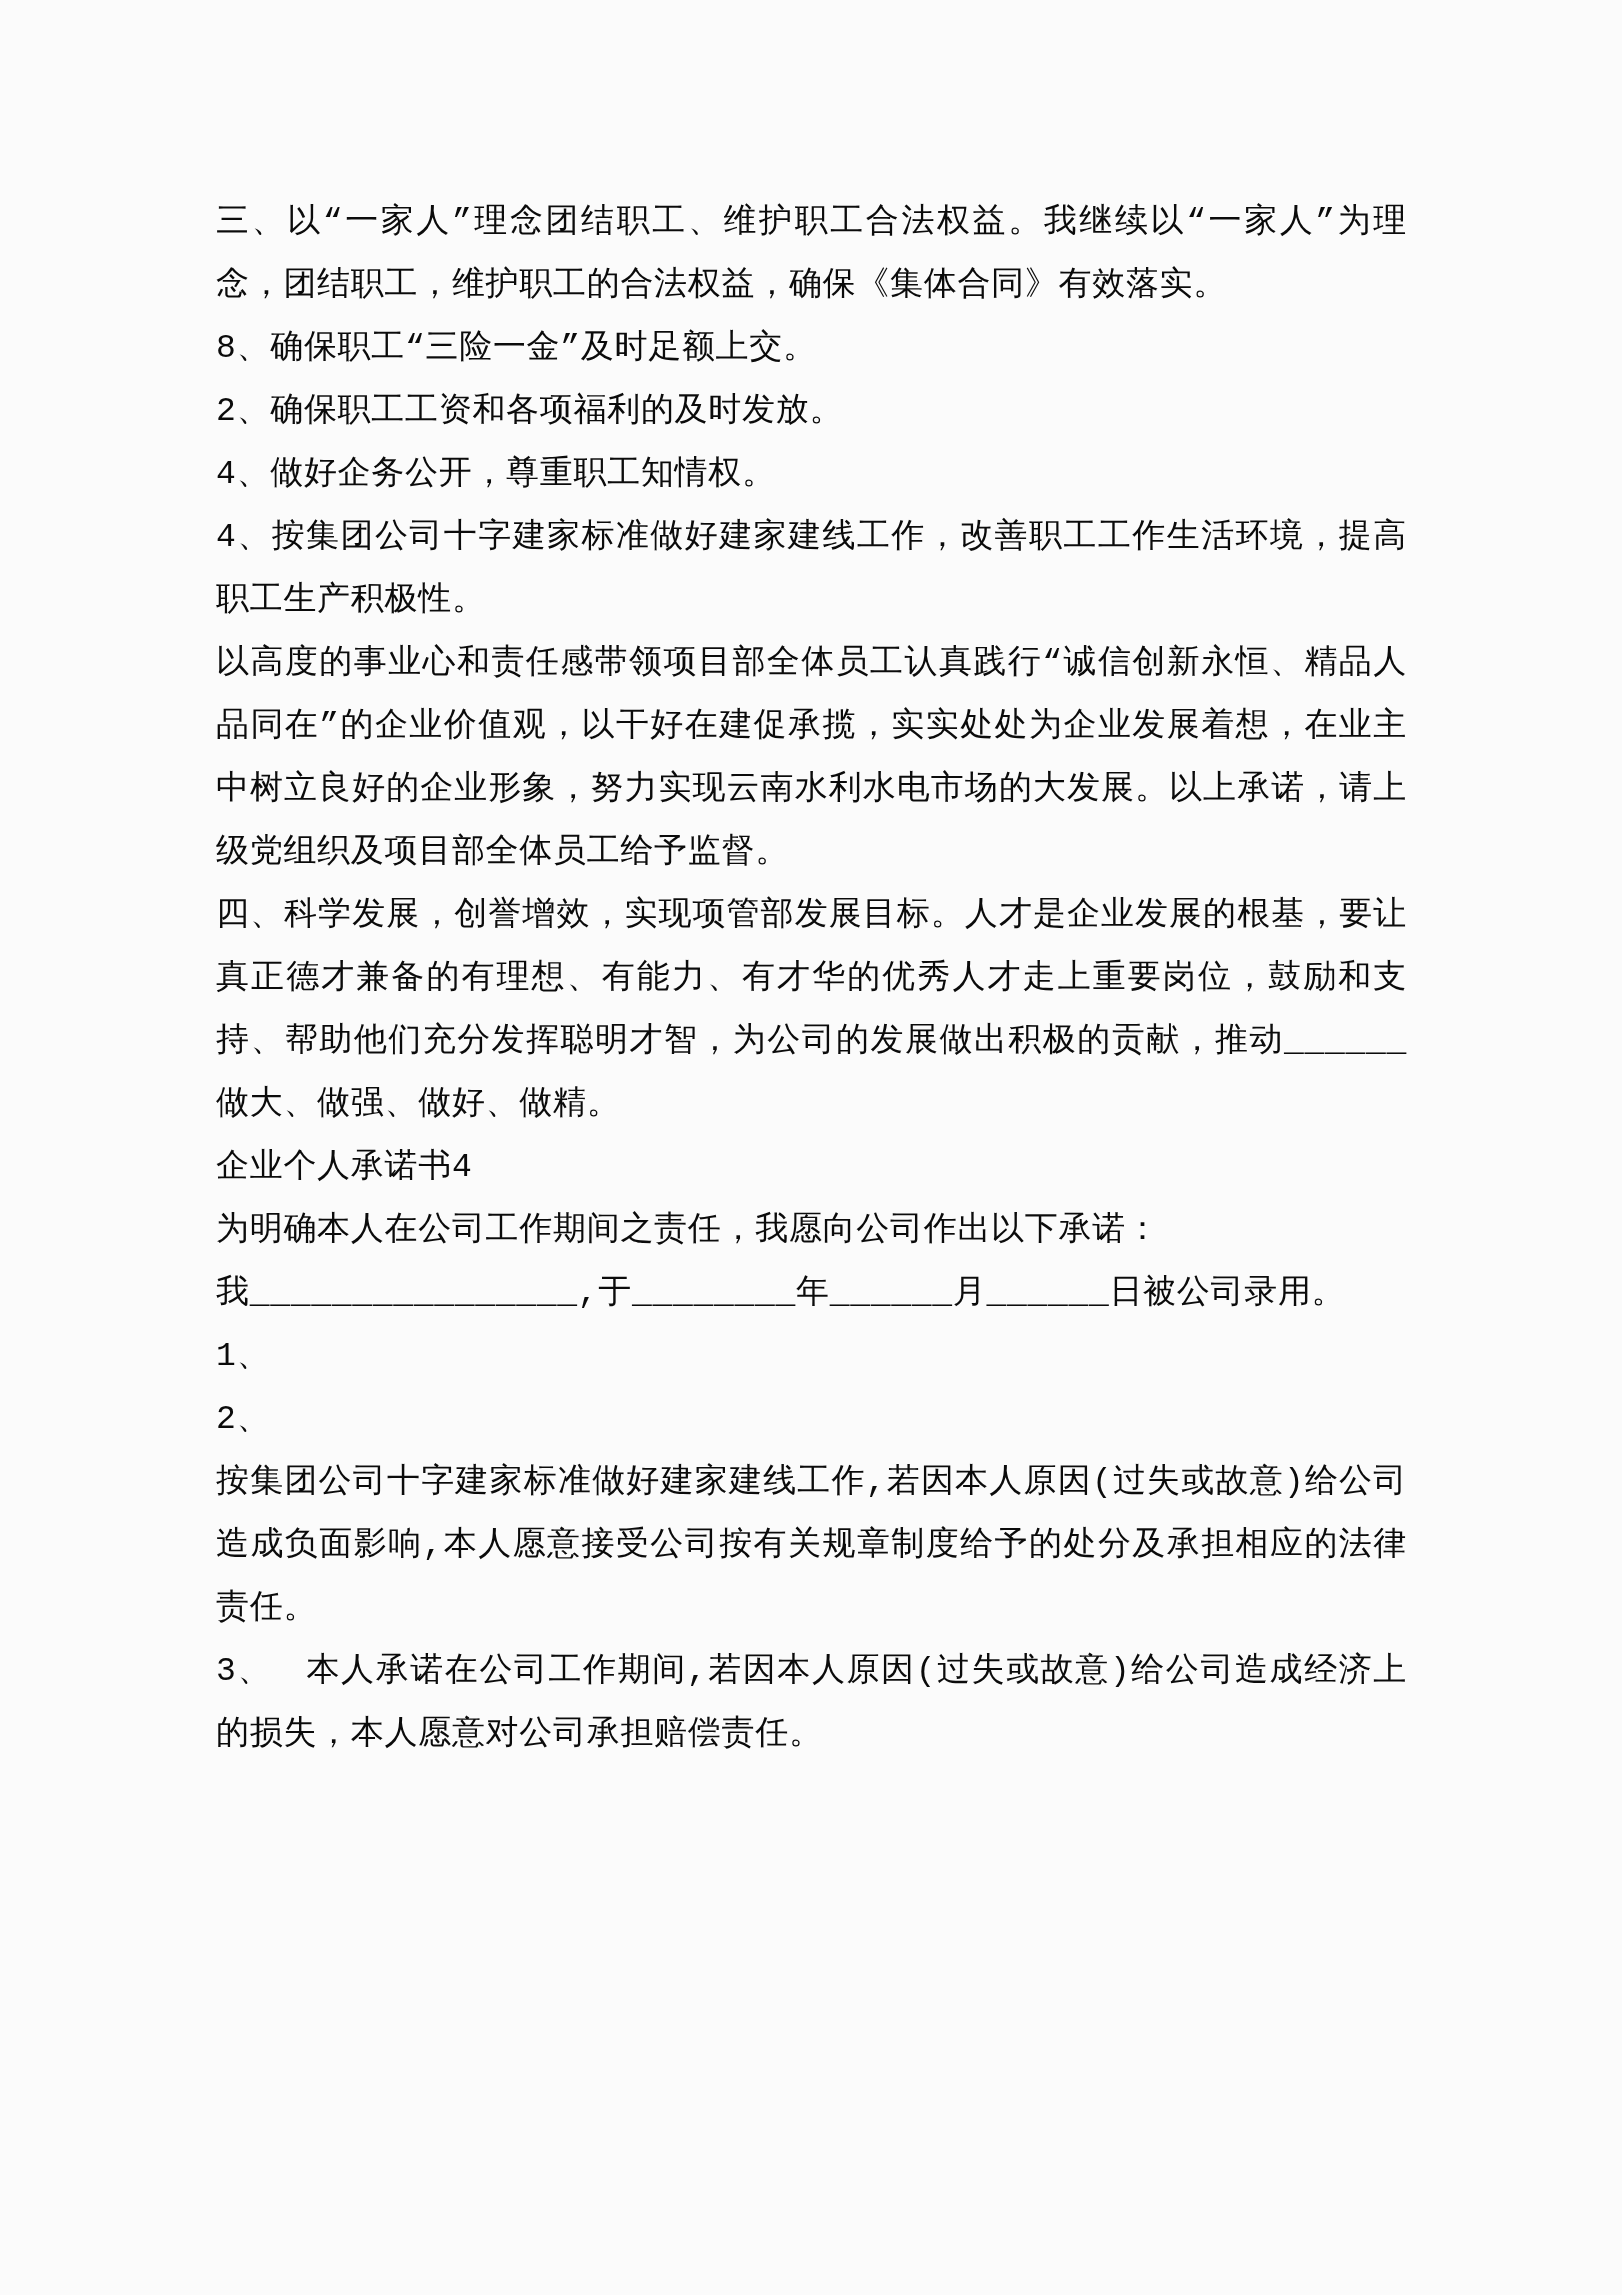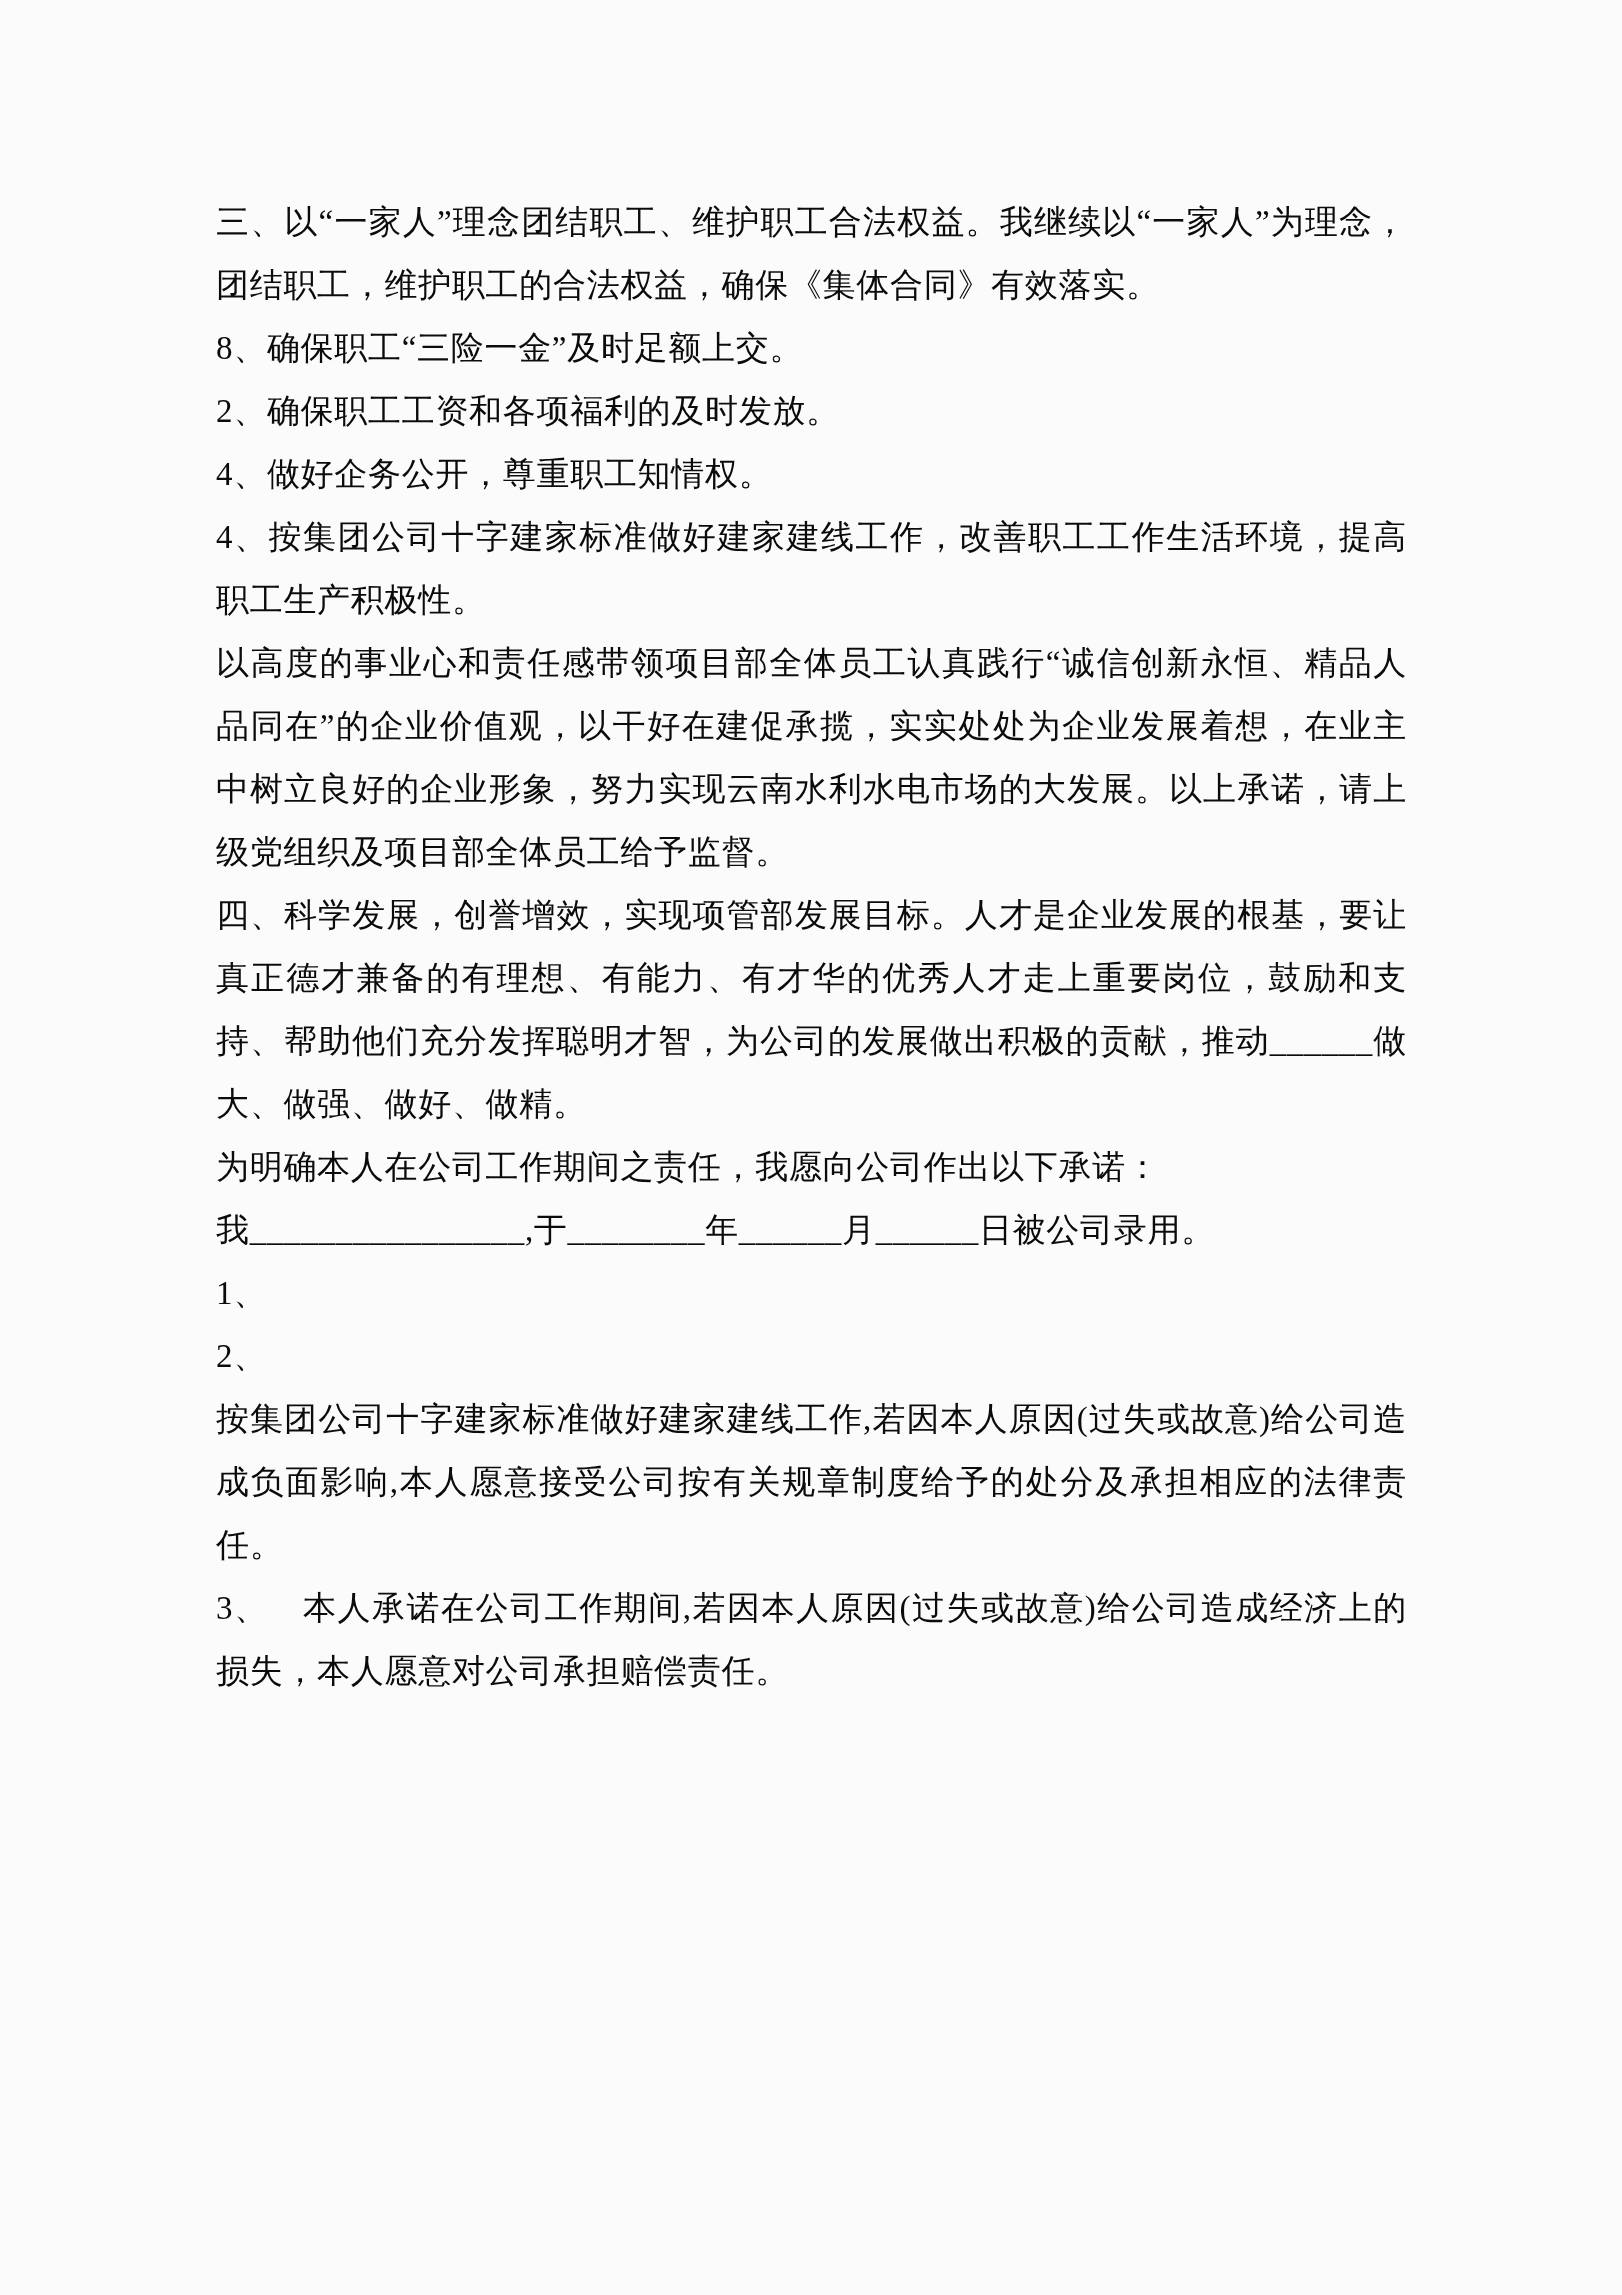--- a/index.html
+++ b/index.html
@@ -18,21 +18,21 @@
     box-sizing: border-box;
     background: #fbfbfb;
     padding: 191px 216px 0 216px;
   }
   .doc-body {
     width: 1191px;
   }
   .para {
     margin: 0;
     padding: 0;
-    font-family: Liberation Serif, serif;
+    font-family: Liberation Mono, monospace;
     font-size: 33px;
     line-height: 63px;
     letter-spacing: 0.7px;
     color: #0b0b0b;
     text-align: justify;
     text-justify: inter-ideograph;
     word-break: break-all;
   }
 </style>
 </head>
@@ -41,20 +41,21 @@
 <main class="page">
   <section class="doc-body">
 
   <p class="para">三、以“一家人”理念团结职工、维护职工合法权益。我继续以“一家人”为理念，团结职工，维护职工的合法权益，确保《集体合同》有效落实。</p>
       <p class="para">8、确保职工“三险一金”及时足额上交。</p>
       <p class="para">2、确保职工工资和各项福利的及时发放。</p>
       <p class="para">4、做好企务公开，尊重职工知情权。</p>
       <p class="para">4、按集团公司十字建家标准做好建家建线工作，改善职工工作生活环境，提高职工生产积极性。</p>
       <p class="para">以高度的事业心和责任感带领项目部全体员工认真践行“诚信创新永恒、精品人品同在”的企业价值观，以干好在建促承揽，实实处处为企业发展着想，在业主中树立良好的企业形象，努力实现云南水利水电市场的大发展。以上承诺，请上级党组织及项目部全体员工给予监督。</p>
       <p class="para">四、科学发展，创誉增效，实现项管部发展目标。人才是企业发展的根基，要让真正德才兼备的有理想、有能力、有才华的优秀人才走上重要岗位，鼓励和支持、帮助他们充分发挥聪明才智，为公司的发展做出积极的贡献，推动______做大、做强、做好、做精。</p>
+      <p class="para">企业个人承诺书4</p>
       <p class="para">为明确本人在公司工作期间之责任，我愿向公司作出以下承诺：</p>
       <p class="para">我________________,于________年______月______日被公司录用。</p>
       <p class="para">1、</p>
       <p class="para">2、</p>
       <p class="para">按集团公司十字建家标准做好建家建线工作,若因本人原因(过失或故意)给公司造成负面影响,本人愿意接受公司按有关规章制度给予的处分及承担相应的法律责任。</p>
       <p class="para">3、　本人承诺在公司工作期间,若因本人原因(过失或故意)给公司造成经济上的损失，本人愿意对公司承担赔偿责任。</p>
     </section>
 </main>
 
 

